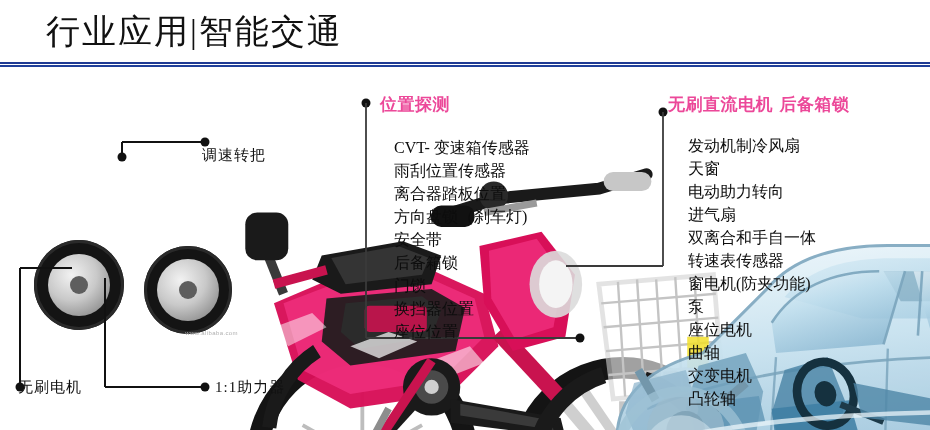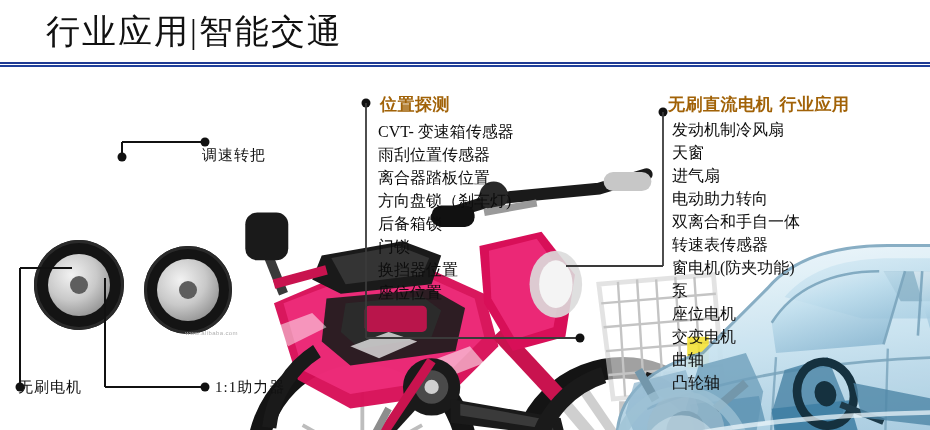--- a/index.html
+++ b/index.html
@@ -56,27 +56,27 @@
     pointer-events: none;
   }
 
   
   .col-head {
     position: absolute;
     font-family: "DejaVu Sans", "Liberation Sans", sans-serif;
     font-weight: bold;
     font-size: 17px;
     line-height: 20px;
-    color: #a16207;
+    color: #ec4899;
     letter-spacing: 0.5px;
     white-space: nowrap;
   }
   .col-list {
     position: absolute;
-    margin: 0;
+    margin: 16px;
     padding: 0;
     list-style: none;
     font-family: "Liberation Serif", "DejaVu Serif", serif;
     font-size: 16px;
     color: #0d0d0d;
     white-space: nowrap;
   }
   .col-list li {
     height: 23px;
     line-height: 23px;
@@ -404,35 +404,36 @@
   <div class="callout" id="cal-throttle">调速转把</div>
   <div class="callout" id="cal-motor">无刷电机</div>
   <div class="callout" id="cal-assist">1:1助力器</div>
 
   <div class="col-head" id="left-head">位置探测</div>
   <ul class="col-list" id="left-list">
       <li>CVT- 变速箱传感器</li>
       <li>雨刮位置传感器</li>
       <li>离合器踏板位置</li>
       <li>方向盘锁（刹车灯)</li>
+      <li>安全带</li>
       <li>后备箱锁</li>
       <li>门锁</li>
       <li>换挡器位置</li>
       <li>座位位置</li>
     </ul>
 
-  <div class="col-head" id="right-head">无刷直流电机 行业应用</div>
+  <div class="col-head" id="right-head">无刷直流电机 后备箱锁</div>
   <ul class="col-list" id="right-list">
       <li>发动机制冷风扇</li>
       <li>天窗</li>
+      <li>电动助力转向</li>
       <li>进气扇</li>
-      <li>电动助力转向</li>
       <li>双离合和手自一体</li>
       <li>转速表传感器</li>
       <li>窗电机(防夹功能)</li>
       <li>泵</li>
       <li>座位电机</li>
+      <li>曲轴</li>
       <li>交变电机</li>
-      <li>曲轴</li>
       <li>凸轮轴</li>
     </ul>
 
 </div>
 
 </body></html>

